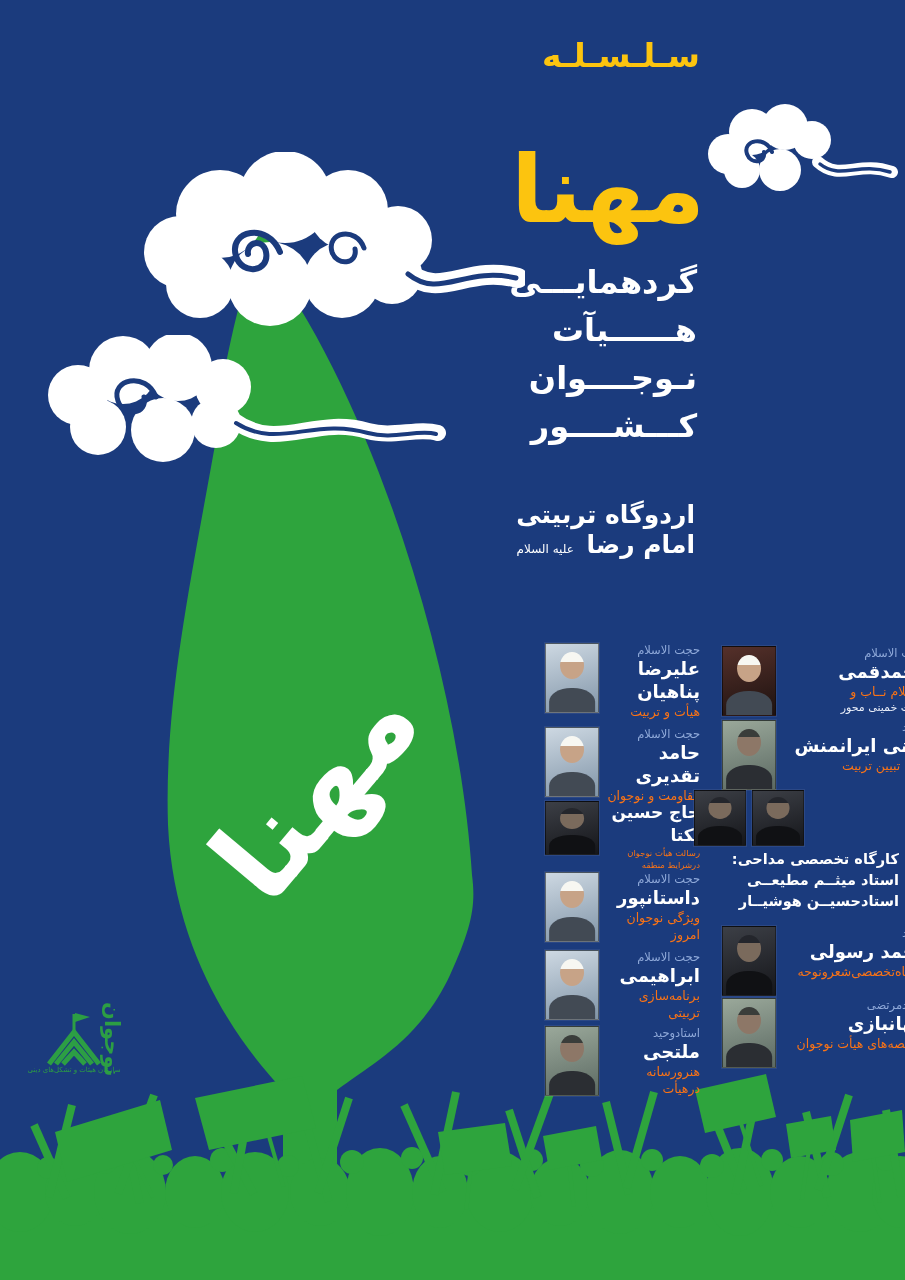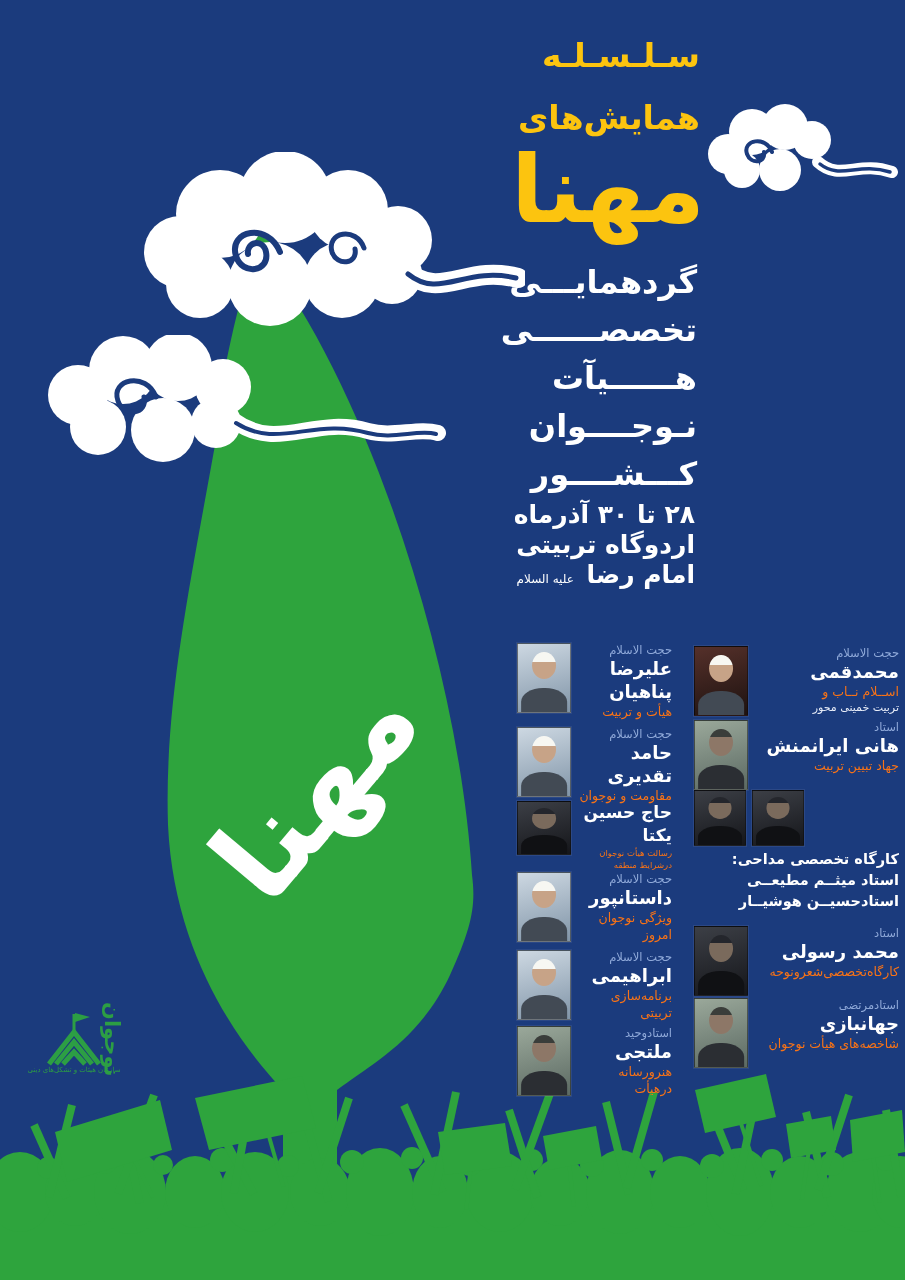--- a/index.html
+++ b/index.html
@@ -29,21 +29,21 @@
   .subtitle-block div {
     color:#ffffff; font-weight:bold; font-size:32px; line-height:48px;
   }
   .date-block { top:500px; right:210px; text-align:right; z-index:6; }
   .date-block .dline {
     color:#ffffff; font-weight:bold; font-size:25px; line-height:30px;
   }
   .honorific { font-size:12px; font-weight:normal; color:#ffffff; margin-right:4px; }
 
   
-  .spk { position:absolute; display:flex; gap:6px; z-index:6; }
+  .spk { position:absolute; display:flex; gap:6px; z-index:6;margin-left:28px; }
   .spk.l { left:517px; width:155px; }
   .spk.r { left:694px; width:205px; }
   .spk-text { flex:1; direction:rtl; text-align:right; }
   .spk-label { font-size:11.5px; color:#8fa9d9; line-height:14px; }
   .spk-name  { font-size:18px; font-weight:bold; color:#ffffff; line-height:23px; }
   .spk-topic { font-size:12.5px; color:#f97316; line-height:17px; }
   .spk-topic2{ font-size:11px; color:#e9eef9; line-height:15px; }
   .spk.tiny .spk-name { font-size:17px; }
   .spk.tiny .spk-topic { font-size:8.5px; line-height:12px; }
 
@@ -160,33 +160,30 @@
         <circle cx="112" cy="38" r="19"></circle>
       <circle cx="42" cy="68" r="18"></circle>
         <circle cx="80" cy="68" r="21"></circle>
     </g>
     <path d="M118,60 C140,80 158,58 192,70" stroke="#ffffff" stroke-width="12" fill="none" stroke-linecap="round"></path>
     <path d="M120,62 C140,78 158,60 190,70" stroke="#1b3b7d" stroke-width="3.5" fill="none" stroke-linecap="round"></path>
     <path d="M72,50 c-6,-17 -30,-12 -25,2 c4,11 19,9 17,-2" stroke="#1b3b7d" stroke-width="4" fill="none" stroke-linecap="round"></path>
   </svg>
 
   <div class="abs rtl series-line series-1">سـلـسـلـه</div>
-  <div class="abs rtl series-line series-2">همایش‌های</div>
   <div class="abs rtl main-title">مهنا</div>
 
   <div class="abs rtl subtitle-block">
     <div>گردهمایـــی</div>
-    <div>تخصصــــــی</div>
     <div>هــــــیآت</div>
     <div>نـوجــــوان</div>
     <div>کـــشــــور</div>
   </div>
 
   <div class="abs rtl date-block">
-    <div class="dline">۲۸ تا ۳۰ آذرماه</div>
     <div class="dline">اردوگاه تربیتی</div>
     <div class="dline">
       <span>امام رضا</span>
       <span class="honorific">علیه السلام</span>
     </div>
   </div>
 
   <div class="spk l" style="top:643px">
     <div class="photo cleric"></div>
     <div class="spk-text">

